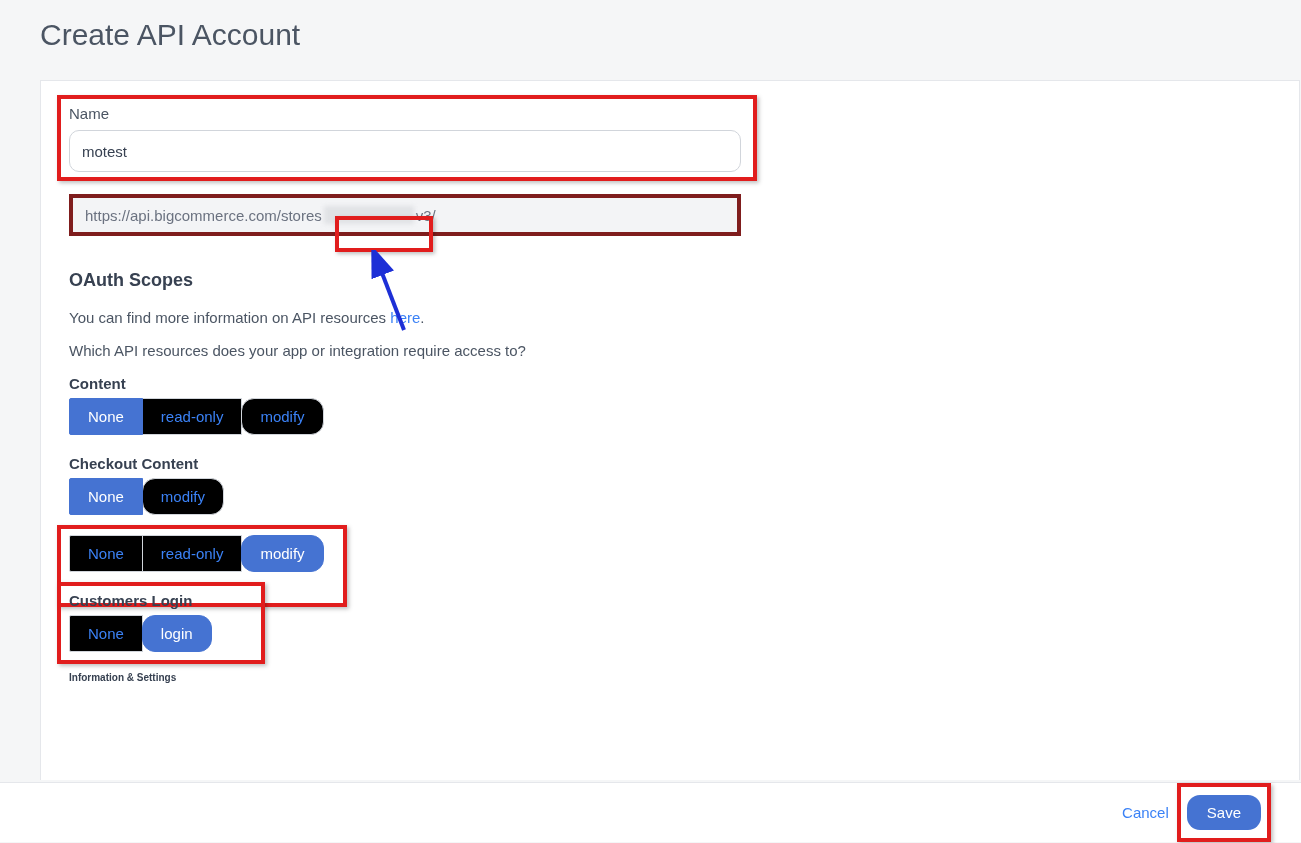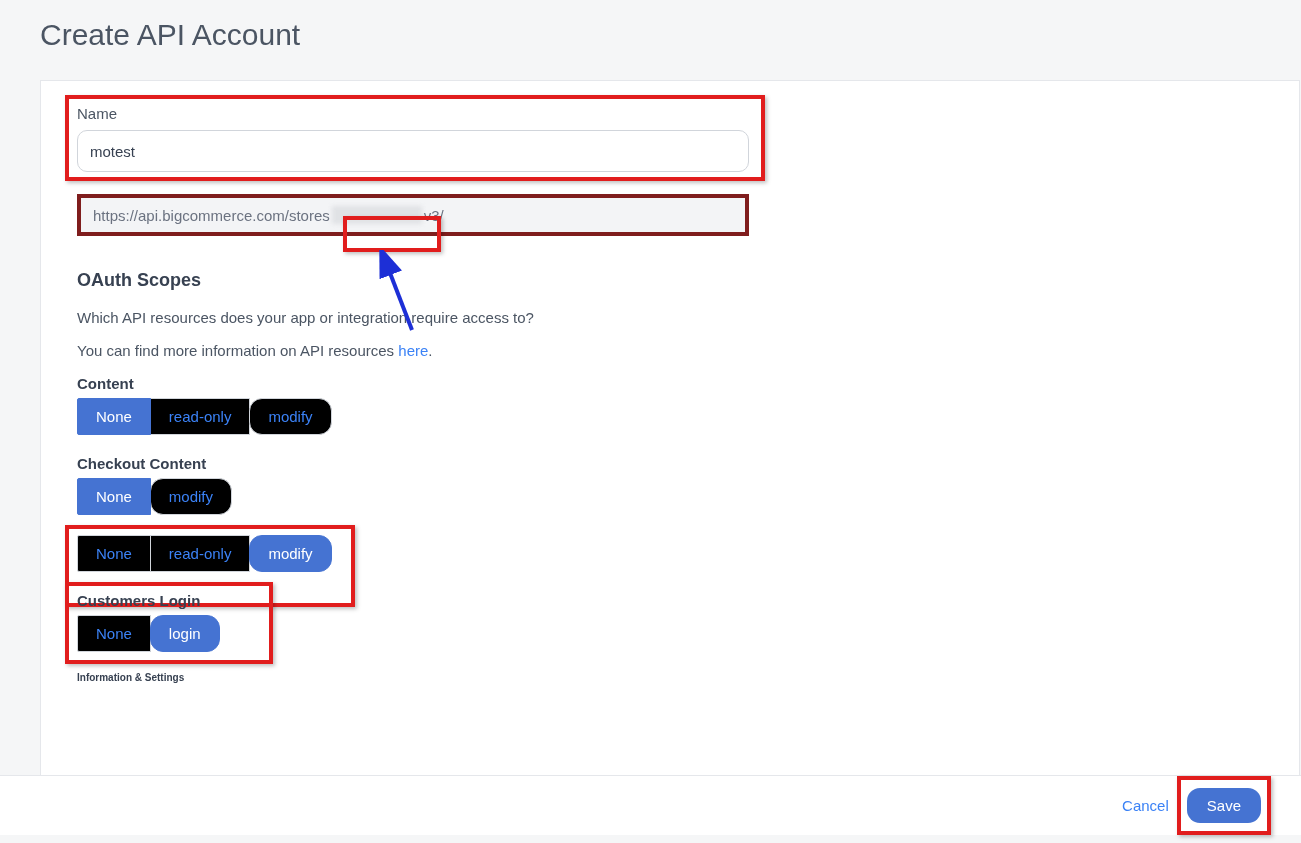--- a/index.html
+++ b/index.html
@@ -16,21 +16,21 @@
     font-size: 30px;
     font-weight: 300;
     color: #4b5563;
     padding: 18px 0 0 40px;
   }
   .panel {
     margin: 28px 0 0 40px;
     background: #ffffff;
     border: 1px solid #e5e7eb;
     border-bottom: none;
-    padding: 24px 28px 0 36px;
+    padding: 24px 28px 0 28px;
     height: 700px;
     width: 1260px;
     position: relative;
   }
   .field-block { margin-bottom: 22px; position: relative; }
   .field-label {
     font-size: 15px;
     color: #4b5563;
     margin-bottom: 8px;
     display: block;
@@ -91,21 +91,21 @@
   .opt-btn:last-child { border-top-right-radius: 2px; border-bottom-right-radius: 2px; border-radius: 13px; }
   .opt-btn.active {
     background: #4573d2;
     border-color: #4573d2;
     color: #fff;
     position: relative;
     z-index: 1;
   }
   .footer-bar {
     position: absolute;
-    bottom: 8px;
+    bottom: 1px;
     left: 0;
     right: 0;
     height: 60px;
     background: #fff;
     border-top: 1px solid #e5e7eb;
     display: flex;
     align-items: center;
     justify-content: flex-end;
     padding-right: 40px;
     gap: 18px;
@@ -168,24 +168,24 @@
       <defs>
         <marker id="ah" markerWidth="10" markerHeight="10" refX="4" refY="3" orient="auto">
           <path d="M0,0 L8,3 L0,6 Z" fill="#1d2fd6"></path>
         </marker>
       </defs>
       <line x1="55" y1="80" x2="28" y2="10" stroke="#1d2fd6" stroke-width="4" marker-end="url(#ah)"></line>
     </svg>
   </div>
 
   <h2 class="section-title">OAuth Scopes</h2>
-  <p class="help-text">Which API resources does your app or integration require access to?</p>
   <p class="help-text">
     <span>You can find more information on API resources </span><a class="link">here</a><span>.</span>
   </p>
+  <p class="help-text">Which API resources does your app or integration require access to?</p>
 
   <div class="scope-group">
     <span class="scope-label">Content</span>
     <div class="btn-group">
       <button class="opt-btn active">None</button>
       <button class="opt-btn">read-only</button>
       <button class="opt-btn">modify</button>
     </div>
   </div>
 

